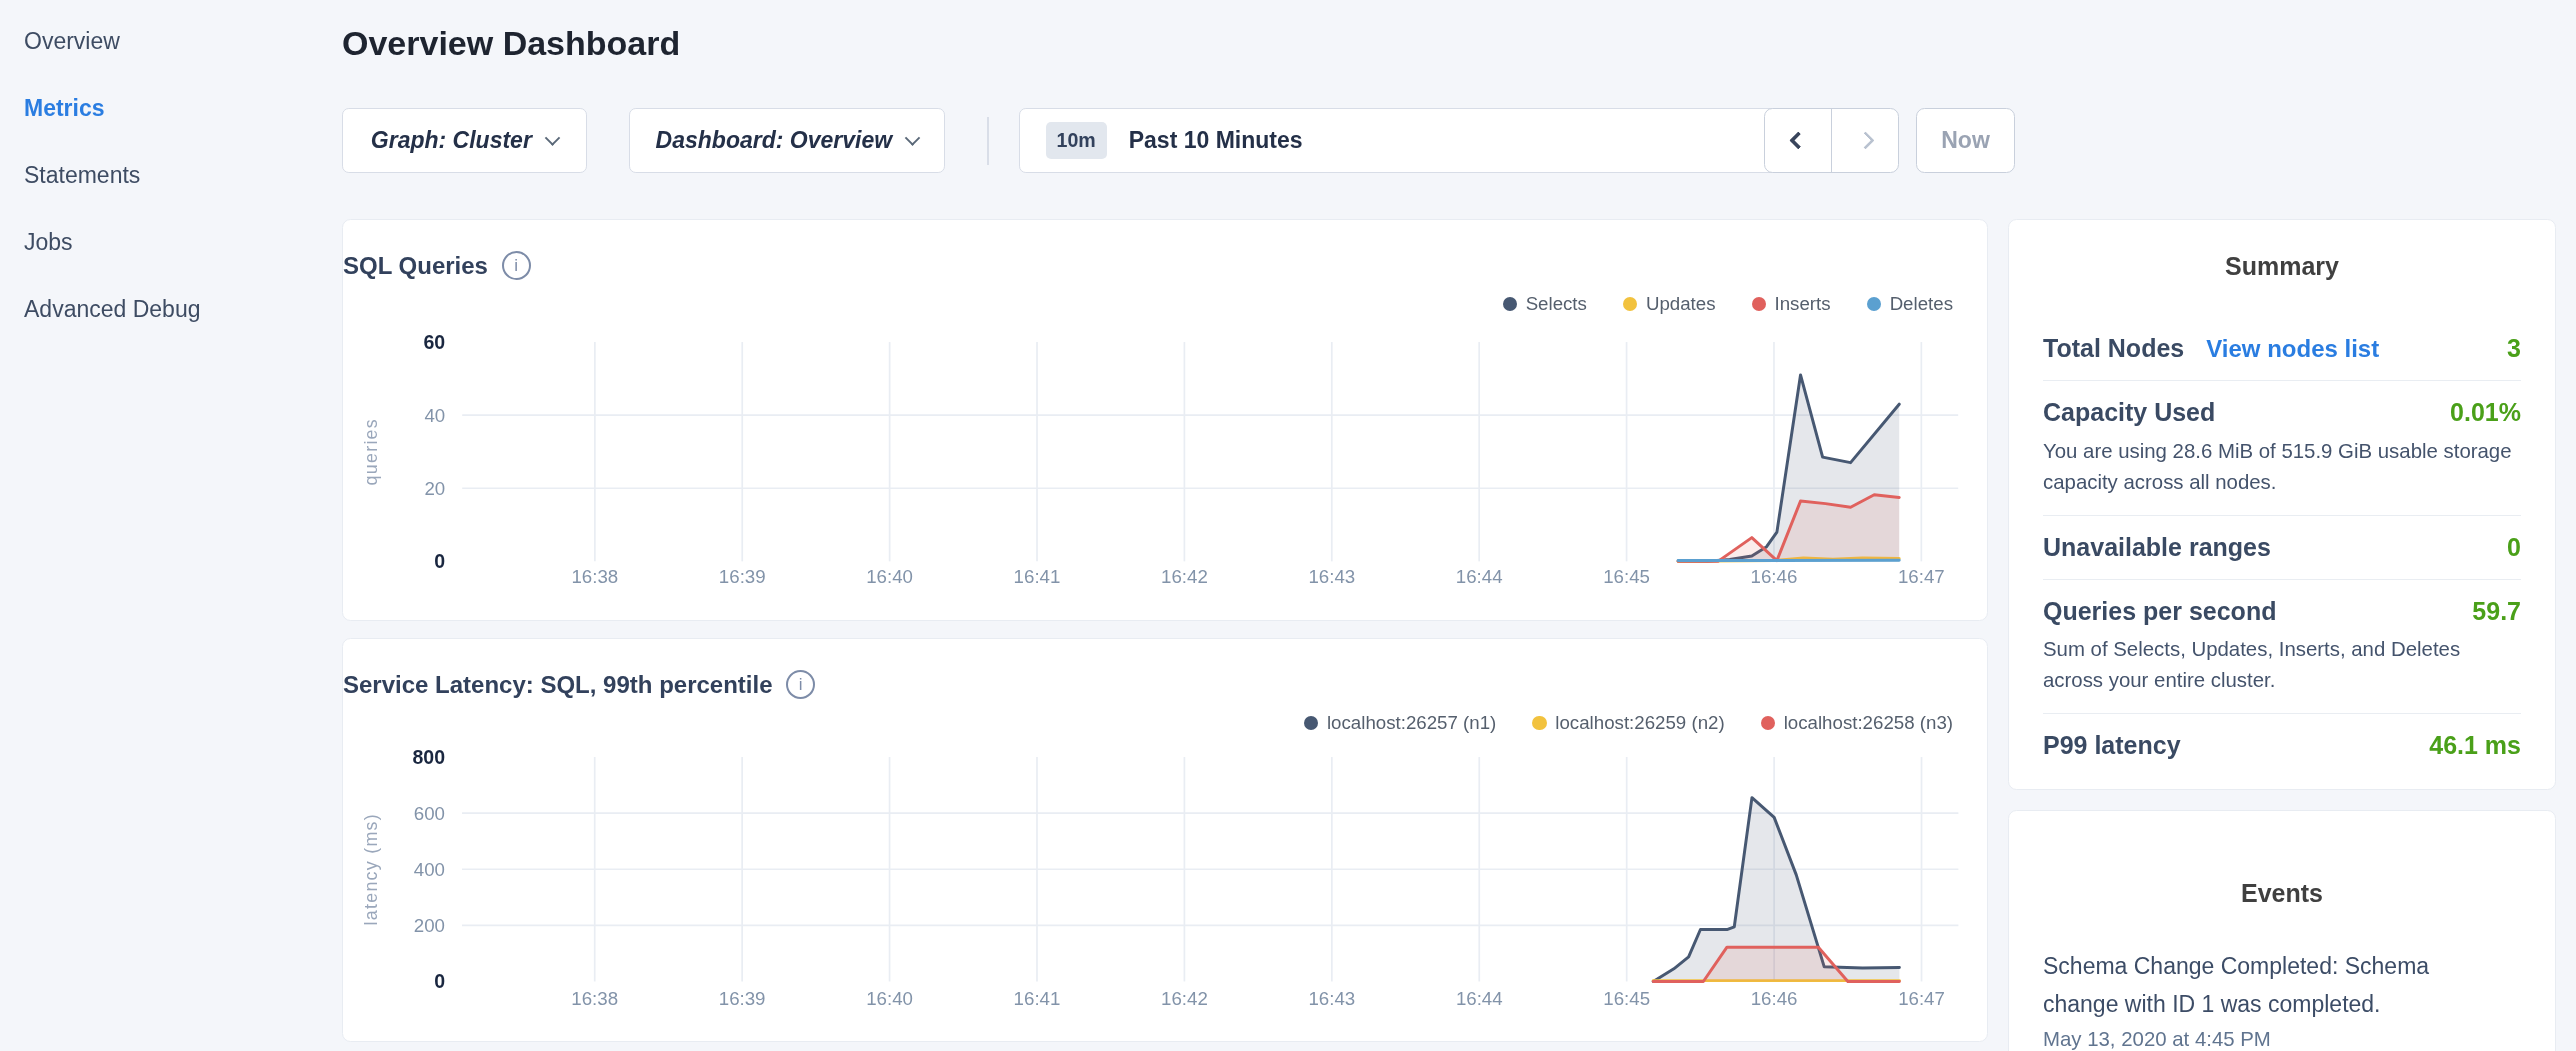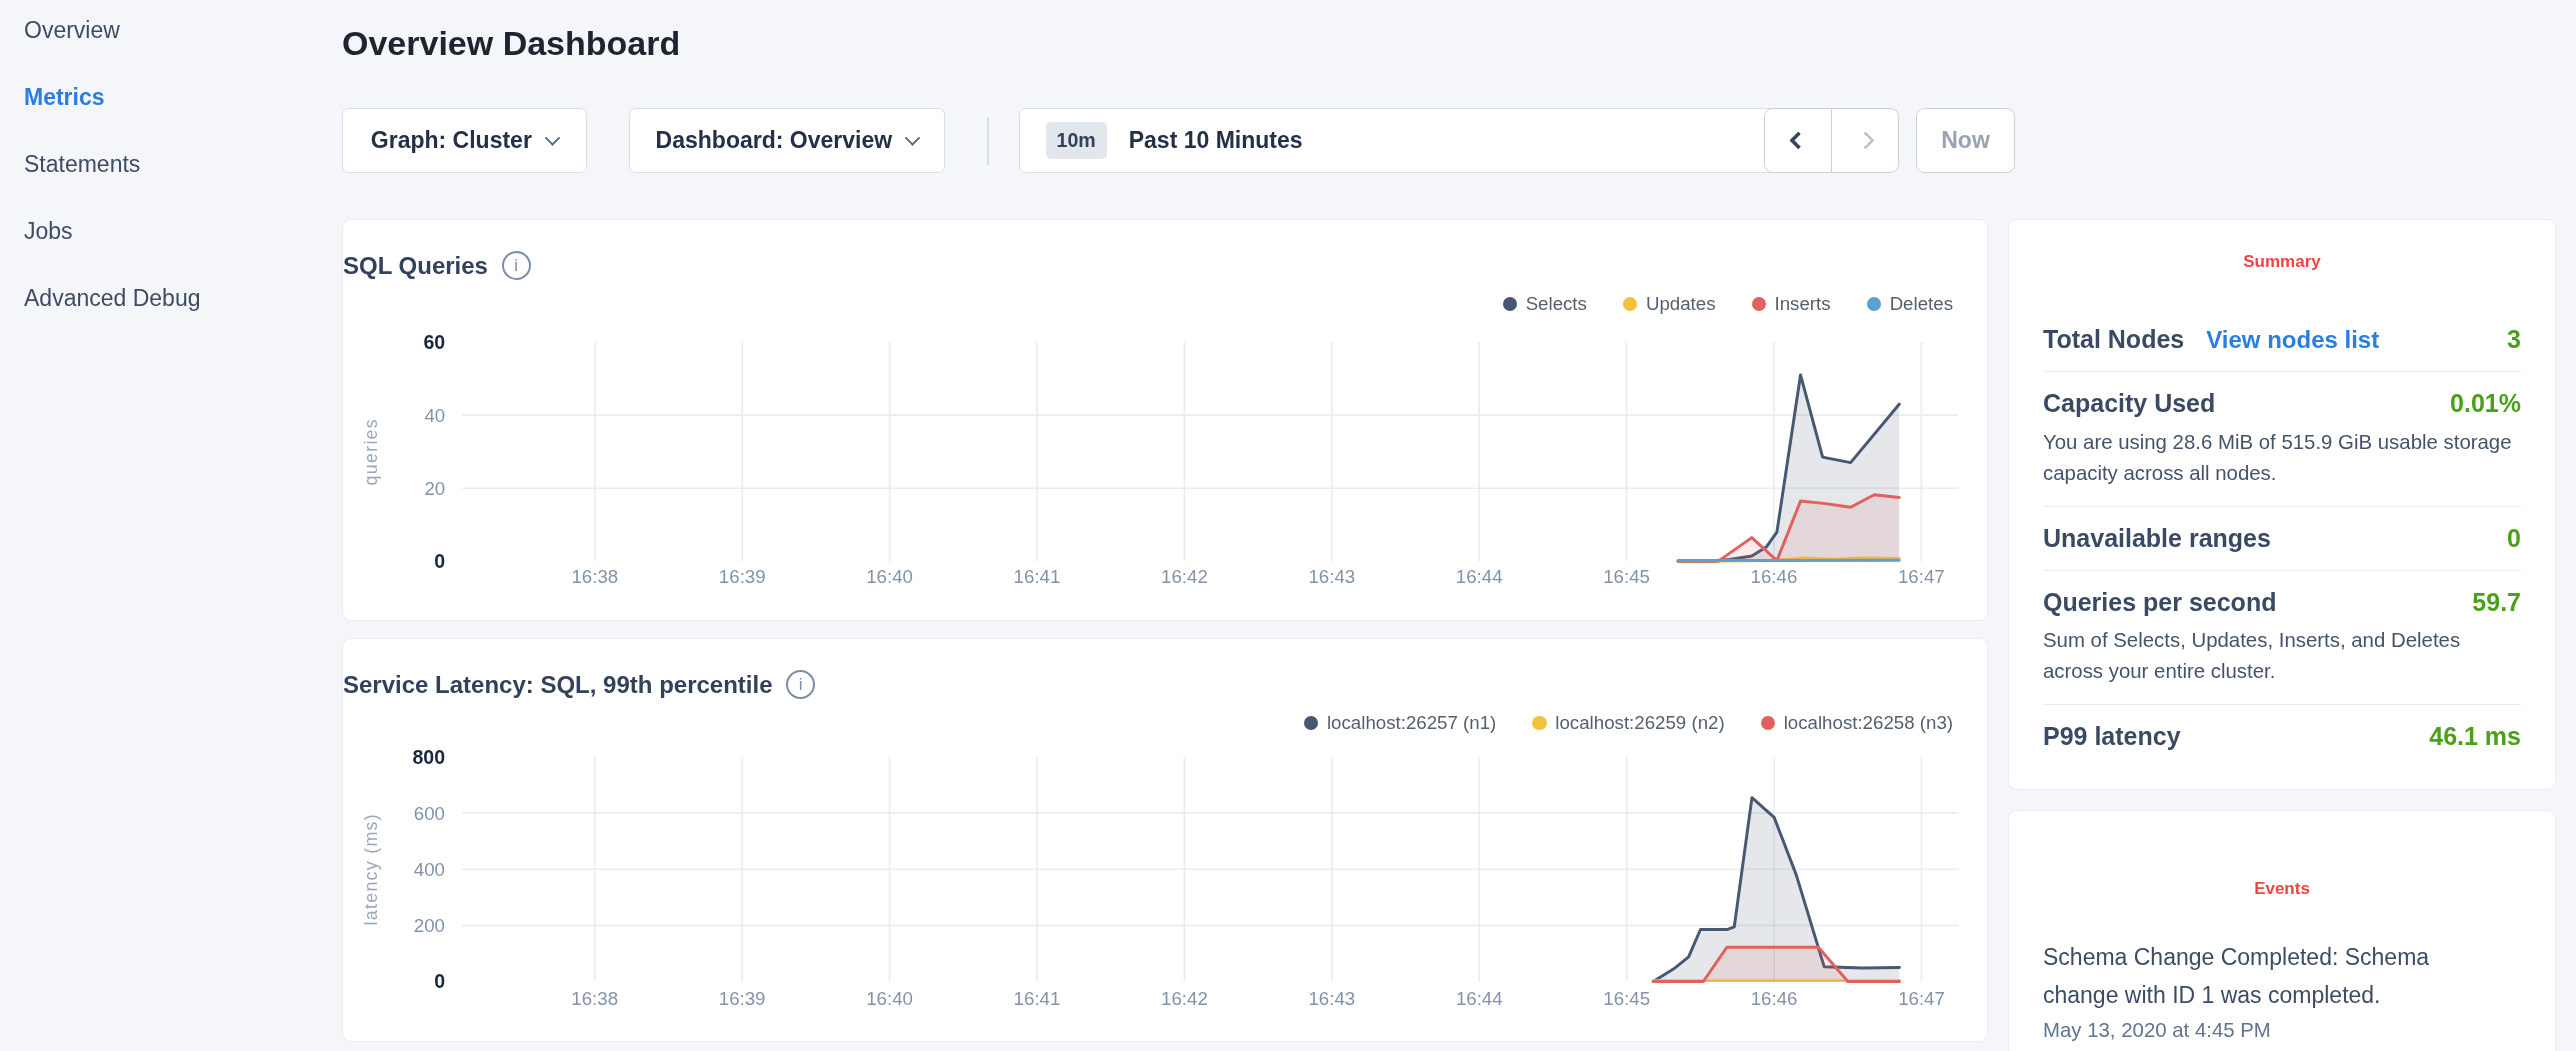--- a/index.html
+++ b/index.html
@@ -1,29 +1,29 @@
 <!DOCTYPE html>
 <html style="font-size:13.6px"><head>
 <meta charset="utf-8">
 <style>
   * { margin:0; padding:0; box-sizing:border-box; }
   html,body { width:2576px; height:1051px; overflow:hidden;
     background:#f4f6fa; font-family:"Liberation Sans","DejaVu Sans",sans-serif; color:#3b4a60; }
 
   
-  .sidebar { position:absolute; left:0; top:0; width:312px; height:1051px; background:#f4f6fa; padding-top:17px; }
+  .sidebar { position:absolute; left:0; top:0; width:312px; height:1051px; background:#f4f6fa; padding-top:28px; }
   .nav-item { height:67px; display:flex; align-items:flex-start; padding-left:24px; cursor:pointer;
     font-size:23px; color:#3e4c63; }
   .nav-item.active { color:#2a7de1; font-weight:bold; }
 
   
   .page-title { position:absolute; left:342px; top:18.7px; font-size:34px; line-height:49px; font-weight:bold; color:#1e2430; }
   .select-box { position:absolute; top:108px; height:65px; background:#fff; border:1.7px solid #d8dde7; border-radius:6.8px;
     display:flex; align-items:center; justify-content:center; gap:15.3px; cursor:pointer; }
-  .select-box .lbl { font-size:23px; font-weight:bold; color:#243048; }
+  .select-box .lbl { font-size:23px; font-weight:bold; color:#243048;font-style:italic; }
   #graph-select { left:342px; width:245px; }
   #dash-select  { left:629px; width:316px; }
   .v-divider { position:absolute; left:987px; top:117px; width:1.7px; height:48px; background:#d9dee8; }
   .time-box { position:absolute; left:1019px; top:108px; width:848px; height:65px; background:#fff;
     border:1.7px solid #d8dde7; border-radius:6.8px; display:flex; align-items:center; padding:0 25.5px; cursor:pointer; }
   .time-badge { background:#e2e7ee; border-radius:5.1px; padding:6.8px 11px; font-size:19.6px; font-weight:bold; color:#32415c; }
   .time-label { margin-left:22px; font-size:23px; font-weight:bold; color:#243048; }
   .time-box .chev { margin-left:auto; }
   .chev { display:inline-block; width:11px; height:11px; border-right:2.6px solid #5a6878; border-bottom:2.6px solid #5a6878; transform:rotate(45deg) translate(-1.7px,-1.7px); }
   .arrow-group { position:absolute; left:1764px; top:108px; width:135px; height:65px; background:#fff;
@@ -52,21 +52,21 @@
   .legend-dot { width:14.5px; height:14.5px; border-radius:50%; display:inline-block; }
   .legend-label { font-size:18.7px; color:#555f6d; }
   .chart-svg { position:absolute; left:0; top:111px; overflow:visible; }
   .chart-svg text { font-family:"Liberation Sans","DejaVu Sans",sans-serif; }
   .xtick, .ytick { fill:#8293a9; font-size:22px; }
   .ytick-major { fill:#1a2740; font-size:23px; font-weight:bold; }
   .axis-title { fill:#9aa7bb; font-size:21px; letter-spacing:1.5px; }
 
   
   #summary-card { padding:0 34px; }
-  .panel-title { text-align:center; font-size:17px; font-weight:bold; color:#ef4444; margin-top:32px; }
+  .panel-title { text-align:center; font-size:25px; font-weight:bold; color:#404040; margin-top:32px; }
   .sum-rows { margin-top:36px; }
   .sum-row { padding:17px 0; }
   .sum-line { display:flex; align-items:baseline; }
   .sum-label { font-size:25px; font-weight:bold; color:#3a4a63; }
   .sum-link { margin-left:22px; font-size:24px; font-weight:bold; color:#2a7de1; text-decoration:none; cursor:pointer; }
   .sum-value { margin-left:auto; font-size:25px; font-weight:bold; color:#4aa019; white-space:nowrap; }
   .sum-sub { margin-top:8.5px; font-size:20.4px; line-height:31px; color:#44536c; max-width:480px; }
   .divider { border:none; border-top:1.7px solid #e9edf2; margin:0; }
 
   

